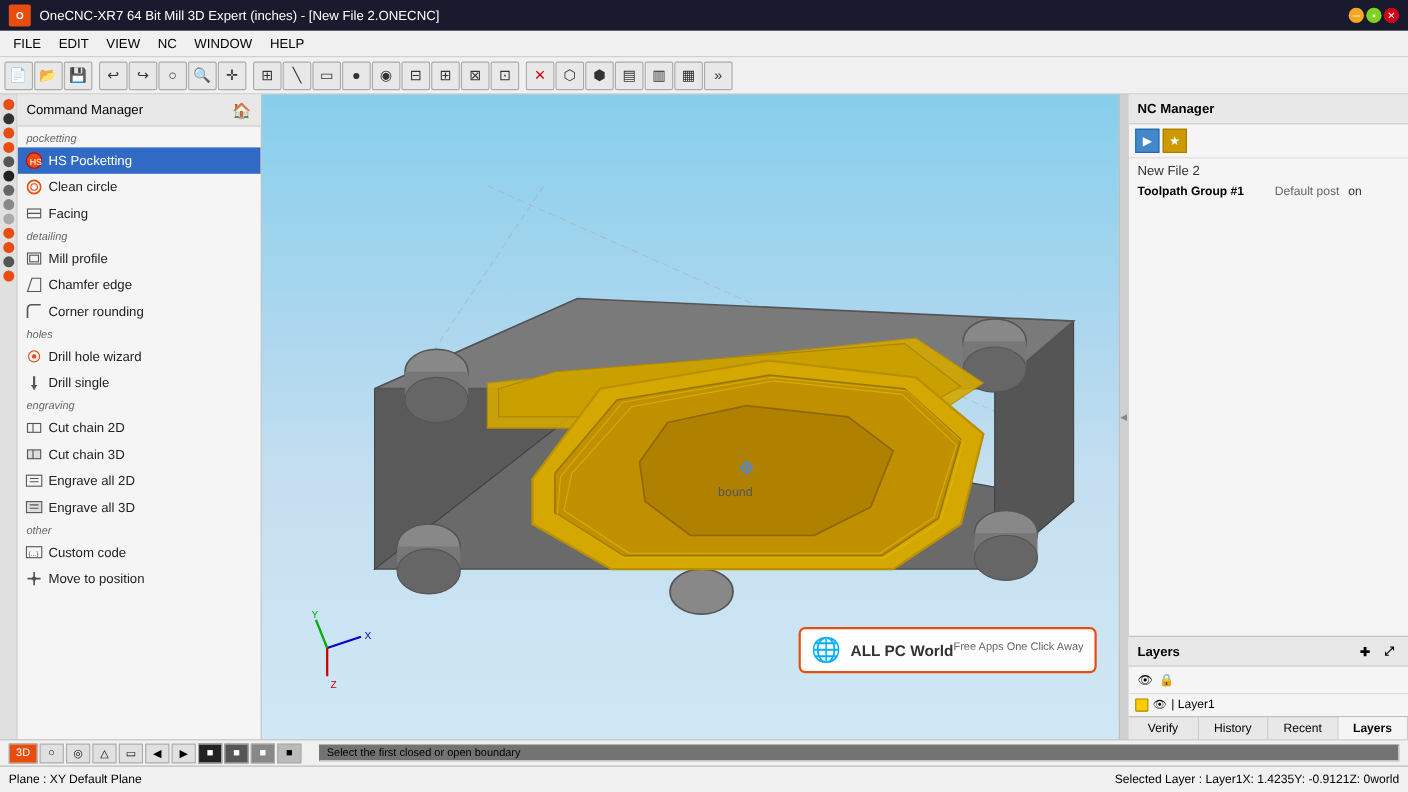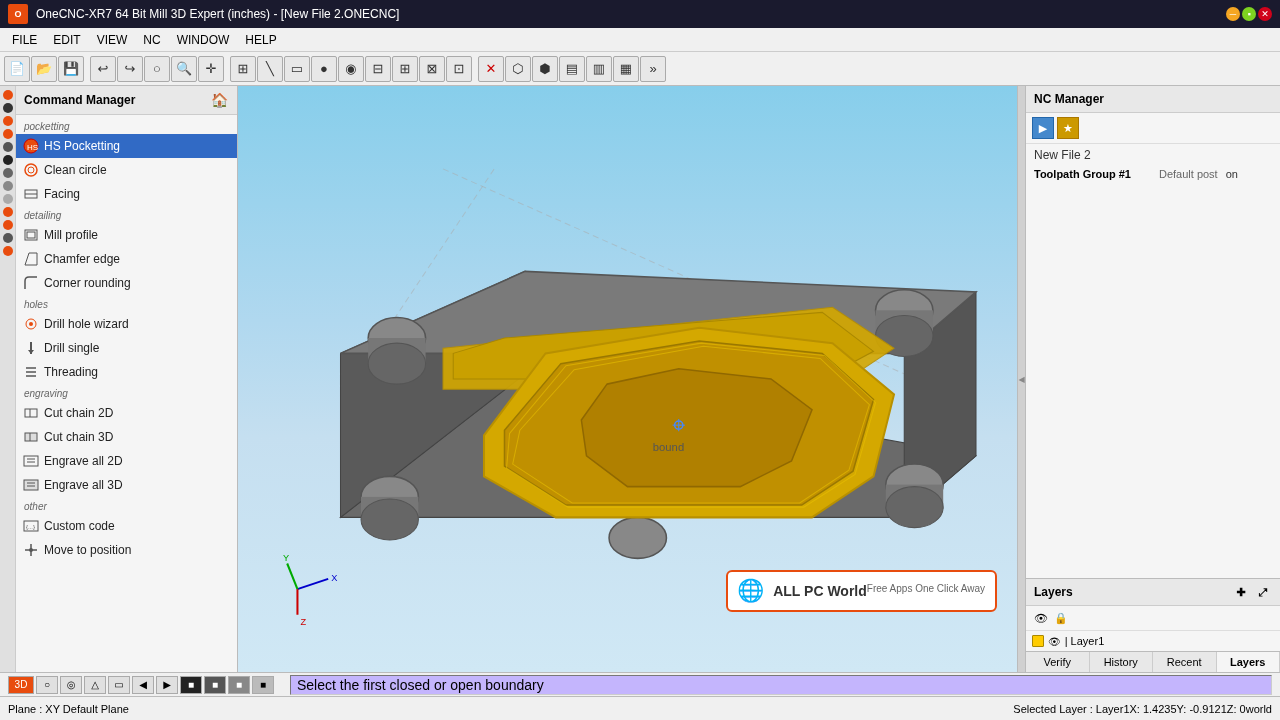--- a/index.html
+++ b/index.html
@@ -22,21 +22,21 @@
     
     #toolbar { background: #f0f0f0; height: 34px; display: flex; align-items: center; padding: 2px 4px; border-bottom: 1px solid #bbb; gap: 1px; flex-wrap: wrap; }
     .tb-btn { width: 26px; height: 26px; background: #e8e8e8; border: 1px solid #aaa; display: flex; align-items: center; justify-content: center; cursor: pointer; font-size: 13px; color: #333; border-radius: 2px; }
     .tb-sep { width: 4px; height: 26px; }
 
     
     #main { display: flex; width: 1280px; height: calc(720px - 28px - 24px - 34px - 24px - 24px); }
 
     
     #command-manager { width: 222px; background: #f5f5f5; border-right: 1px solid #bbb; display: flex; flex-direction: column; }
-    #cm-header { background: #e8e8e8; padding: 6px 8px; font-size: 12px; font-weight: bold; border-bottom: 1px solid #ccc; display: flex; align-items: center; justify-content: space-between; }
+    #cm-header { background: #e8e8e8; padding: 6px 8px; font-size: 12px; font-weight: normal; border-bottom: 1px solid #ccc; display: flex; align-items: center; justify-content: space-between; }
     #cm-home { font-size: 14px; cursor: pointer; color: #333; }
     #cm-list { flex: 1; overflow-y: auto; padding: 2px 0; }
     .cm-section { font-size: 10px; color: #666; padding: 4px 8px 2px 8px; font-style: italic; }
     .cm-item { display: flex; align-items: center; padding: 3px 6px; cursor: pointer; gap: 4px; }
     .cm-item.selected { background: #316ac5; color: white; }
     .cm-item.selected .cm-label { color: white; }
     .cm-icon { width: 18px; height: 18px; display: flex; align-items: center; justify-content: center; flex-shrink: 0; }
     .cm-label { font-size: 12px; color: #222; }
 
     
@@ -72,21 +72,21 @@
 
     
     #watermark { position: absolute; bottom: 60px; right: 20px; background: white; border: 2px solid #e84c0e; border-radius: 6px; padding: 6px 10px; display: flex; align-items: center; gap: 8px; }
     #watermark-logo { font-size: 22px; }
     #watermark-text { display: flex; flex-direction: row; }
     #watermark-title { font-size: 14px; font-weight: bold; color: #333; }
     #watermark-sub { font-size: 10px; color: #666; }
 
     
     #statusbar { background: #f0f0f0; height: 24px; display: flex; align-items: center; padding: 0 8px; border-top: 1px solid #bbb; font-size: 11px; gap: 16px; }
-    #status-msg { flex: 1; background: #c4b5fd; padding: 1px 6px; border: 1px inset #ccc; font-size: 14px; }
+    #status-msg { flex: 1; background: #737373; padding: 1px 6px; border: 1px inset #ccc; font-size: 10px; }
 
     
     #bottombar { background: #f0f0f0; height: 24px; display: flex; align-items: center; padding: 0 8px; border-top: 1px solid #bbb; font-size: 11px; justify-content: space-between; }
     .bottom-btn { width: 22px; height: 18px; background: #e0e0e0; border: 1px solid #aaa; display: flex; align-items: center; justify-content: center; font-size: 10px; cursor: pointer; }
     #bottom-coords { display: flex; gap: 0; font-size: 11px; }
 
     
     #part-svg { width: 100%; height: 100%; }
 
     
@@ -244,30 +244,20 @@
       </div>
       <div class="cm-item">
         <div class="cm-icon">
           <svg width="16" height="16">
               <line x1="8" y1="2" x2="8" y2="14" stroke="#555" stroke-width="2"></line>
               <polygon points="5,10 8,14 11,10" fill="#555"></polygon>
             </svg>
         </div>
         <span class="cm-label">Drill single</span>
       </div>
-      <div class="cm-item">
-        <div class="cm-icon">
-          <svg width="16" height="16">
-              <line x1="3" y1="4" x2="13" y2="4" stroke="#555" stroke-width="1.5"></line>
-              <line x1="3" y1="8" x2="13" y2="8" stroke="#555" stroke-width="1.5"></line>
-              <line x1="3" y1="12" x2="13" y2="12" stroke="#555" stroke-width="1.5"></line>
-            </svg>
-        </div>
-        <span class="cm-label">Threading</span>
-      </div>
 
       <div class="cm-section">engraving</div>
       <div class="cm-item">
         <div class="cm-icon">
           <svg width="16" height="16">
               <rect x="2" y="4" width="12" height="8" fill="none" stroke="#555" stroke-width="1"></rect>
               <line x1="7" y1="4" x2="7" y2="12" stroke="#555" stroke-width="1"></line>
             </svg>
         </div>
         <span class="cm-label">Cut chain 2D</span>

